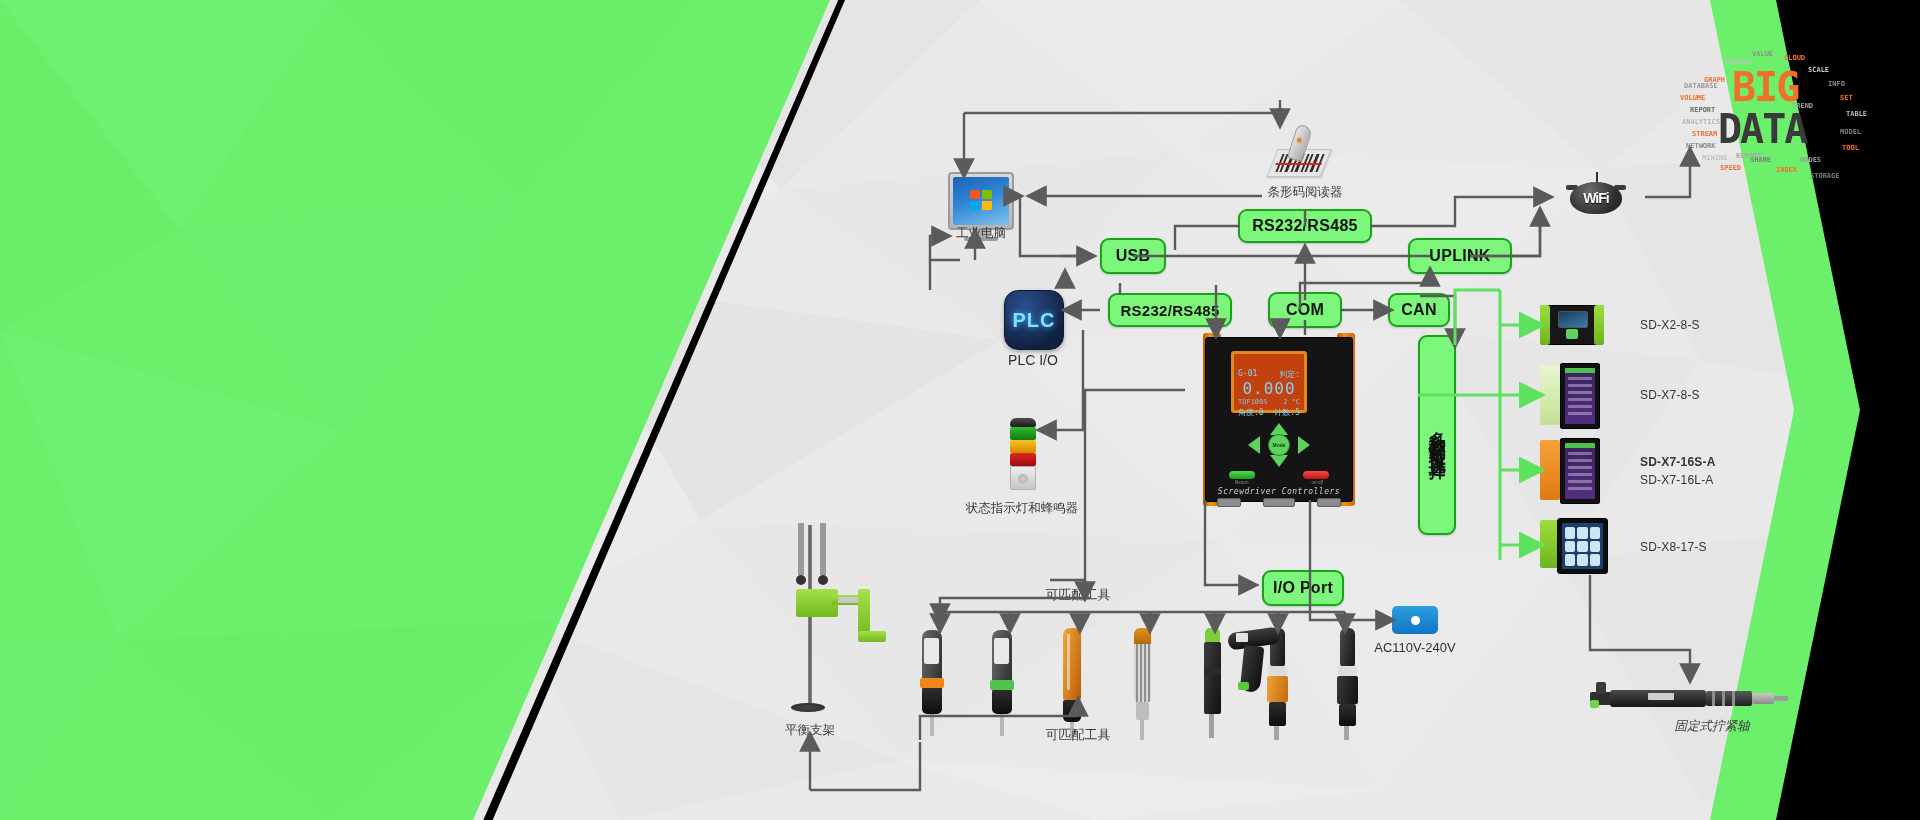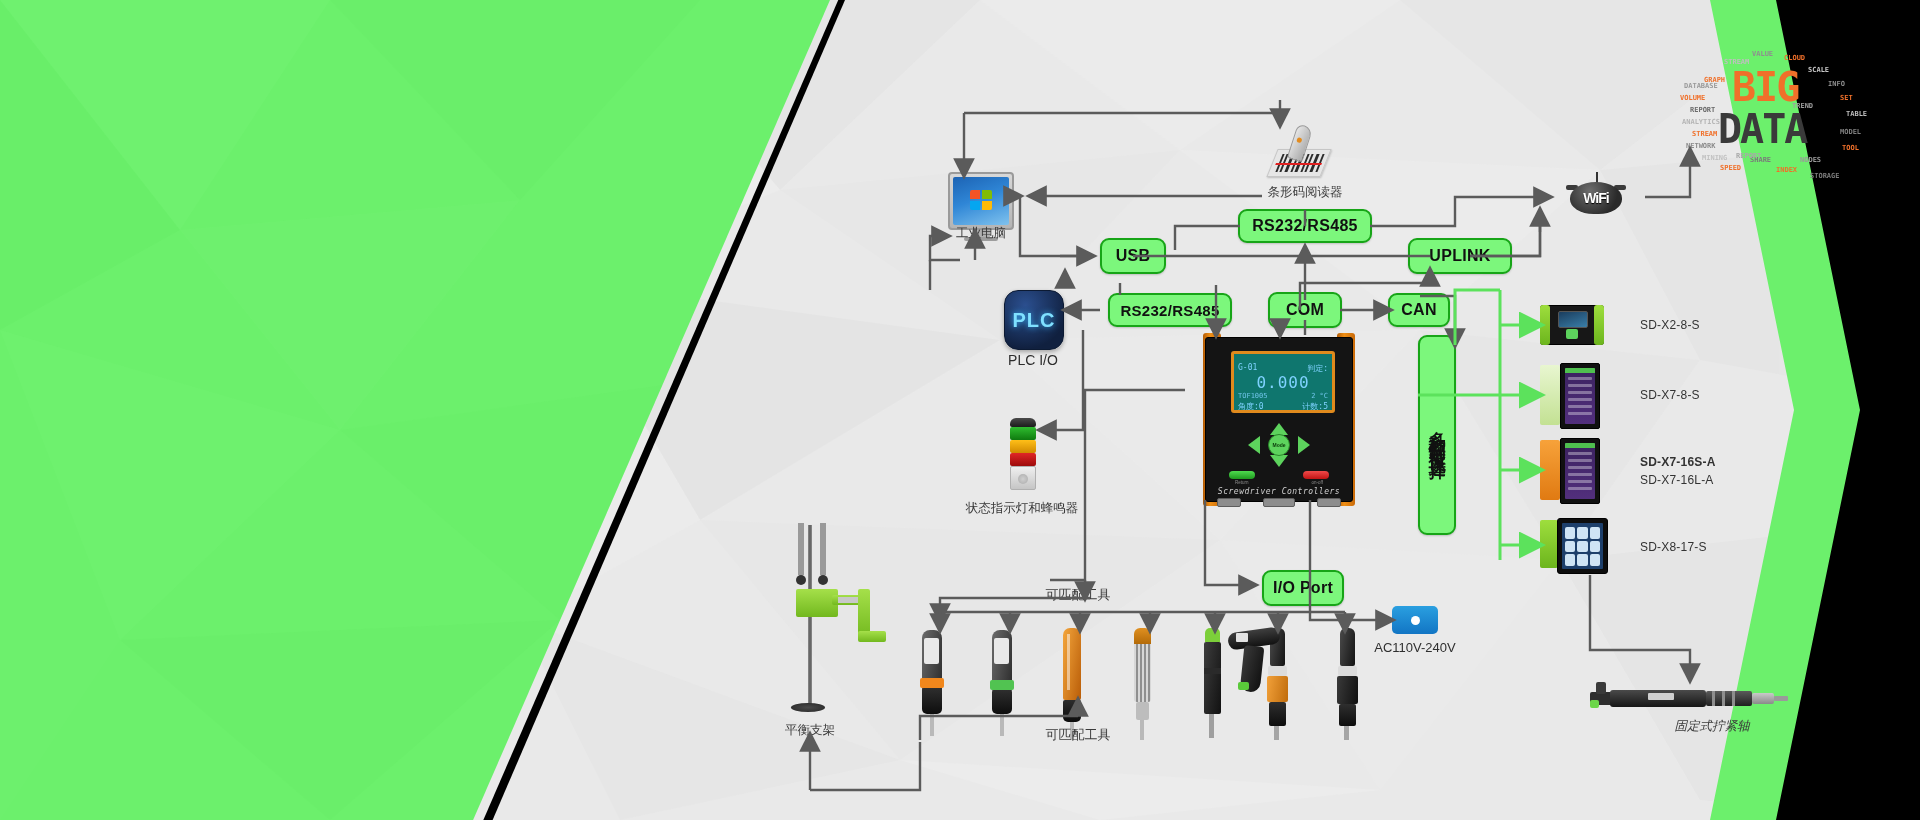--- a/index.html
+++ b/index.html
@@ -87,23 +87,23 @@
      background:radial-gradient(circle,#cfcfcf,#ababab);}
 
   
   .controller{width:148px;height:165px;position:relative;}
   .ctl-body{position:absolute;inset:0;background:#141414;border-radius:3px;
      border:1px solid #000;}
   .ctl-rail{position:absolute;top:-4px;bottom:-4px;width:18px;
      background:linear-gradient(90deg,#b35c06,#ef8f16 40%,#c96a09);
      border-radius:3px;}
   .ctl-rail.l{left:-2px;} .ctl-rail.r{right:-2px;}
-  .ctl-lcd{position:absolute;left:26px;top:14px;width:104px;height:62px;
-     background:#0f766e;border:3px solid #e08a1d;border-radius:3px;
-     color:#7fd2ff;font-size:8px;padding:9px 4px;box-sizing:border-box;
+  .ctl-lcd{position:absolute;left:26px;top:14px;width:76px;height:62px;
+     background:#c2410c;border:3px solid #e08a1d;border-radius:3px;
+     color:#7fd2ff;font-size:8px;padding:15px 4px;box-sizing:border-box;
      font-family:"DejaVu Sans Mono",monospace;}
   .lcd-r1{display:flex;justify-content:space-between;}
   .lcd-big{text-align:center;font-size:16px;line-height:18px;letter-spacing:1px;}
   .lcd-r3{display:flex;justify-content:space-between;font-size:7px;opacity:.85;}
   .lcd-r4{display:flex;justify-content:space-between;margin-top:1px;}
   .ctl-pad{position:absolute;left:50%;top:86px;transform:translateX(-50%);
      width:62px;height:44px;}
   .pad-c{position:absolute;left:50%;top:50%;transform:translate(-50%,-50%);
      width:20px;height:20px;border-radius:50%;background:#5dd35d;
      border:1px solid #2a8a2a;color:#0a3a0a;font-size:5px;font-weight:bold;

